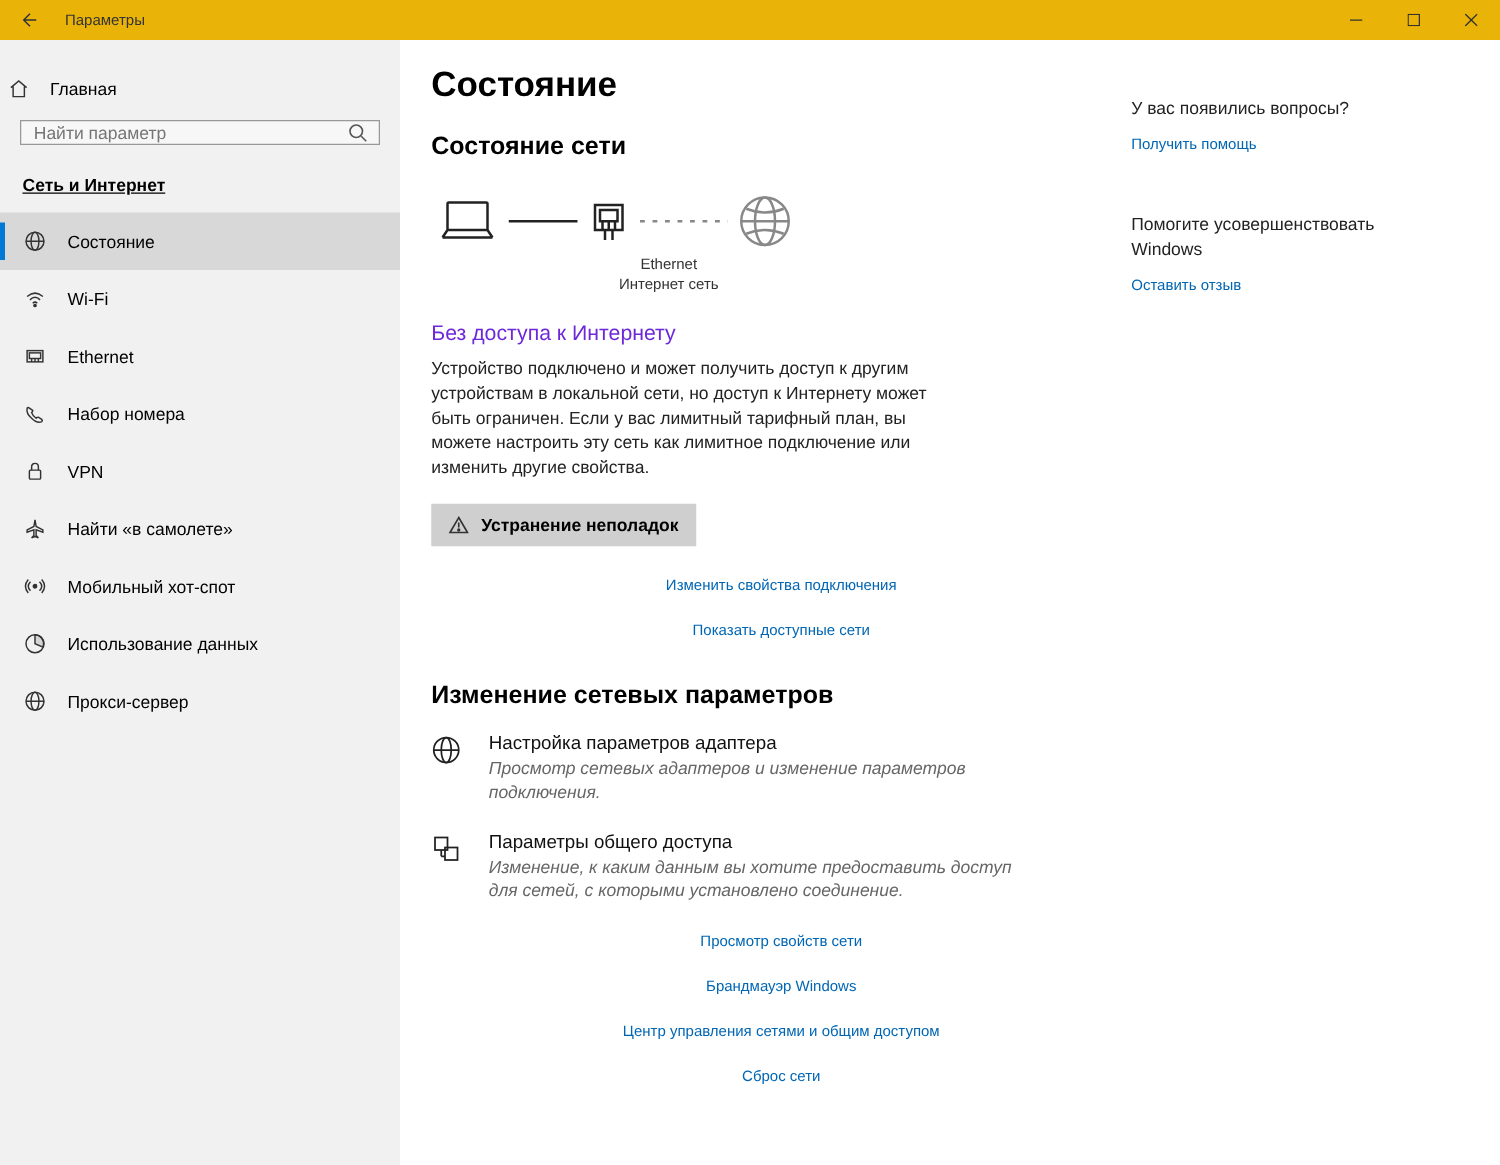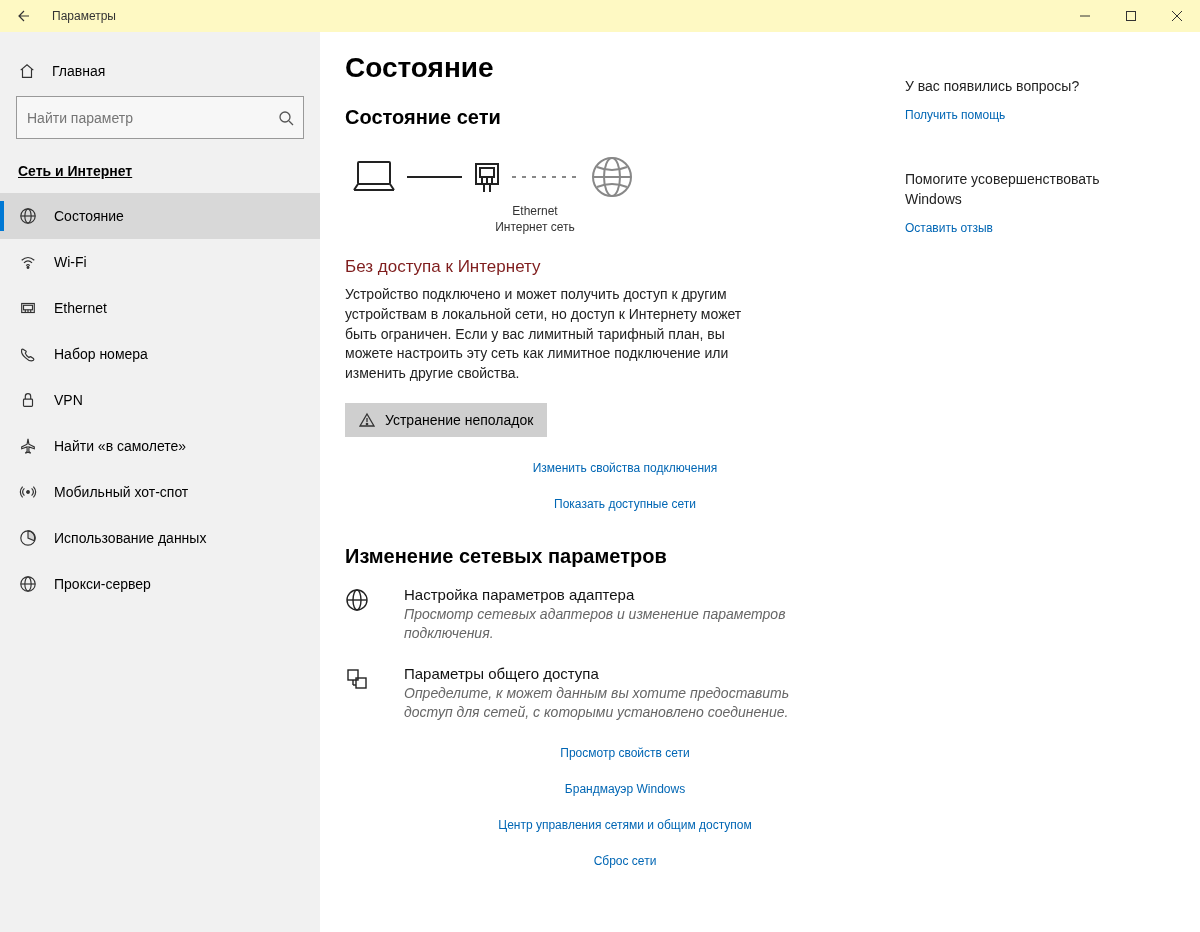--- a/index.html
+++ b/index.html
@@ -11,21 +11,21 @@
     width: 1200px;
     height: 932px;
     overflow: hidden;
     position: relative;
   }
   
   .titlebar {
     height: 32px;
     display: flex;
     align-items: center;
-    background: #fef9c3;
+    background: #eab308;
   }
   .titlebar .back {
     width: 46px;
     height: 32px;
     display: flex;
     align-items: center;
     justify-content: center;
     cursor: pointer;
   }
   .titlebar .title {
@@ -48,33 +48,33 @@
   .layout { display: flex; height: calc(932px - 32px); }
   .sidebar {
     width: 320px;
     background: #f1f1f1;
     padding-top: 22px;
   }
   .home-row {
     display: flex;
     align-items: center;
     gap: 16px;
-    padding: 8px 18px;
+    padding: 8px 6px;
     cursor: pointer;
   }
   .home-row .lbl { font-size: 14px; }
   .search-wrap {
     padding: 8px 16px 18px 16px;
   }
   .search {
     display: flex;
     align-items: center;
     border: 1px solid #999;
     background: #f7f7f7;
-    height: 43px;
+    height: 20px;
   }
   .search input {
     flex: 1;
     border: none;
     background: transparent;
     padding: 0 10px;
     font-size: 14px;
     outline: none;
     color: #333;
   }
@@ -158,53 +158,54 @@
   .diag-line { width: 55px; height: 2px; background: #222; margin: 0 8px; }
   .diag-dots {
     width: 70px;
     height: 2px;
     margin: 0 8px;
     background-image: linear-gradient(to right, #888 40%, rgba(0,0,0,0) 0%);
     background-size: 10px 2px;
     background-repeat: repeat-x;
   }
   .status-alert {
-    color: #7f1d1d;
+    color: #6d28d9;
     font-size: 17px;
     margin-bottom: 8px;
   }
   .status-desc {
     font-size: 14px;
     color: #222;
     line-height: 1.4;
     max-width: 400px;
     margin-bottom: 20px;
   }
   .ts-btn {
     display: inline-flex;
     align-items: center;
     gap: 10px;
     background: #cfcfcf;
     border: none;
     padding: 9px 14px;
     font-size: 14px;
     cursor: pointer;
     margin-bottom: 22px;
+    font-weight: bold;
   }
   a.link {
     color: #0066b4;
     font-size: 12px;
     text-decoration: none;
     display: inline-block;
     cursor: pointer;
   }
   .link-block { margin-bottom: 20px; text-align: center; }
   .option-row {
     display: flex;
-    gap: 33px;
+    gap: 20px;
     margin-bottom: 22px;
     cursor: pointer;
     max-width: 470px;
   }
   .option-row .oicon { width: 26px; flex-shrink: 0; padding-top: 2px; }
   .option-row .otxt .ot { font-size: 15px; color: #111; }
   .option-row .otxt .od { font-size: 14px; color: #666; line-height: 1.35; margin-top: 2px; font-style: italic;}
   .right-col .rh { font-size: 14px; color: #222; margin-bottom: 12px; }
   .right-col a.link { margin-bottom: 48px; display: inline-block; }
   .right-col .imp { font-size: 14px; color: #222; line-height: 1.4; margin-bottom: 10px; max-width: 220px; }
@@ -425,21 +426,21 @@
         <div class="oicon">
           <svg width="24" height="24" viewBox="0 0 24 24" fill="none" stroke="#222" stroke-width="1.4">
               <rect x="3" y="3" width="10" height="10"></rect>
               <rect x="11" y="11" width="10" height="10"></rect>
               <line x1="8" y1="13" x2="8" y2="18"></line>
               <line x1="8" y1="18" x2="11" y2="18"></line>
             </svg>
         </div>
         <div class="otxt">
           <div class="ot">Параметры общего доступа</div>
-          <div class="od">Определите, к может данным вы хотите предоставить доступ для сетей, с которыми установлено соединение.</div>
+          <div class="od">Изменение, к каким данным вы хотите предоставить доступ для сетей, с которыми установлено соединение.</div>
         </div>
       </div>
 
       <div class="link-block"><a class="link">Просмотр свойств сети</a></div>
       <div class="link-block"><a class="link">Брандмауэр Windows</a></div>
       <div class="link-block"><a class="link">Центр управления сетями и общим доступом</a></div>
       <div class="link-block"><a class="link">Сброс сети</a></div>
     </div>
 
     <div class="right-col">

